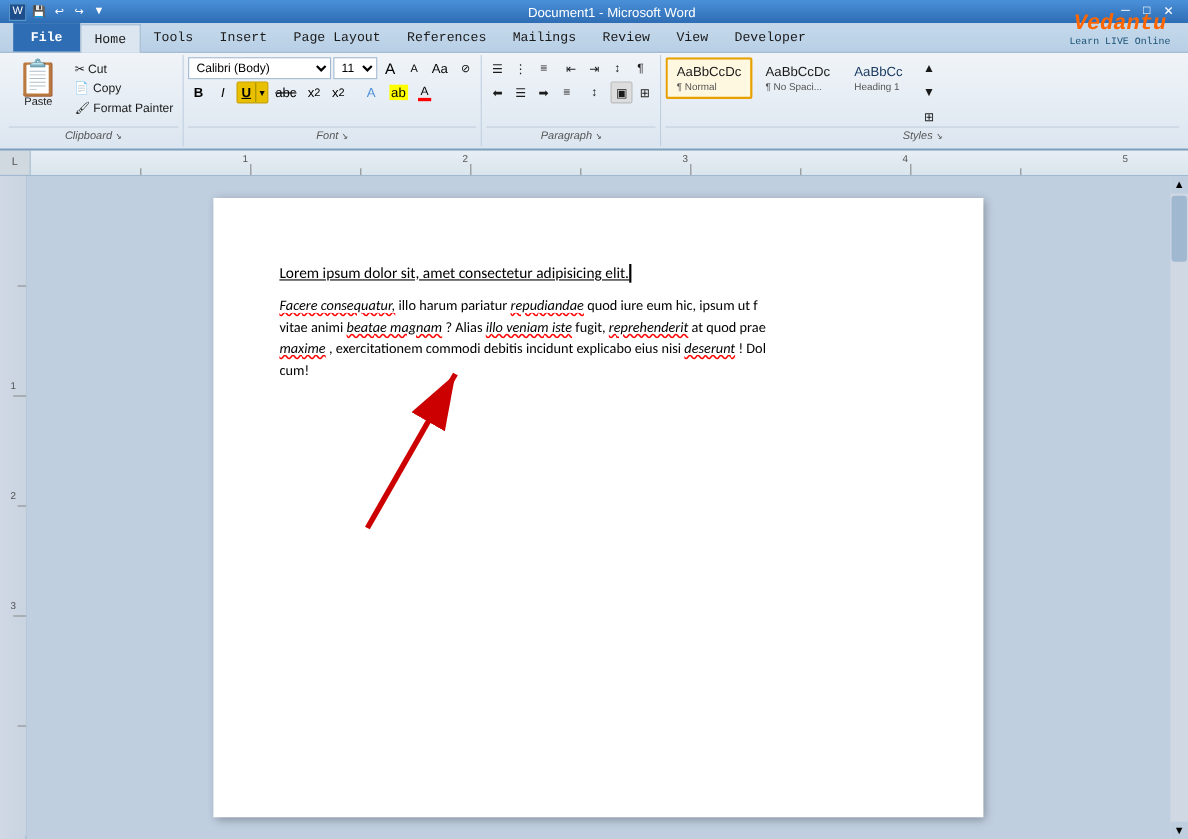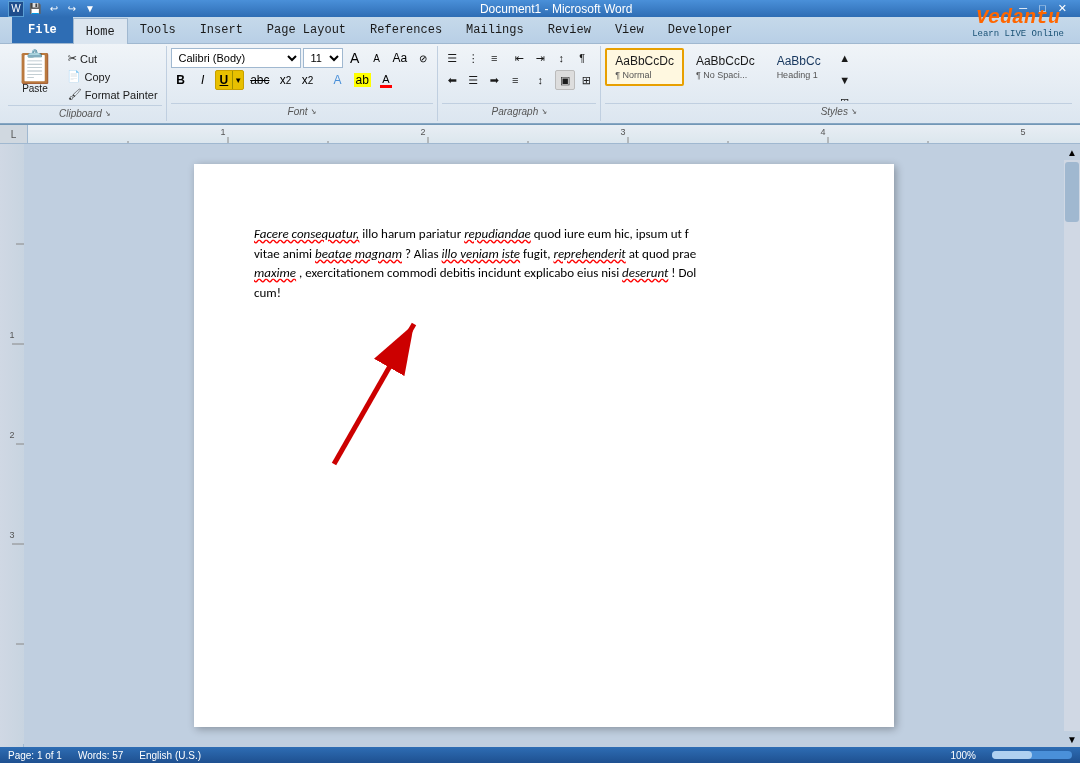--- a/index.html
+++ b/index.html
@@ -568,20 +568,23 @@
 
             <defs>
               <marker id="arrowhead" markerWidth="10" markerHeight="7" refX="10" refY="3.5" orient="auto">
                 <polygon points="0 0, 10 3.5, 0 7" fill="#cc0000"></polygon>
               </marker>
             </defs>
             <line x1="100" y1="160" x2="180" y2="20" stroke="#cc0000" stroke-width="5" marker-end="url(#arrowhead)"></line>
           </svg>
         </div>
 
+        <p class="doc-line1">
+          <span>Lorem ipsum dolor sit, amet consectetur adipisicing elit.</span><span class="doc-cursor"></span>
+        </p>
 
         <p class="doc-para">
           <span class="squiggly"> Facere consequatur,</span>
           <span> illo harum pariatur </span>
           <span class="squiggly">repudiandae</span>
           <span> quod iure eum hic,  ipsum ut f</span>
           <br>
           <span>vitae animi </span>
           <span class="squiggly">beatae magnam</span>
           <span>? Alias </span>
@@ -603,24 +606,14 @@
 
     <div class="vertical-scrollbar">
       <div style="background:#c0cfe0; width:16px; height:16px; display:flex; align-items:center; justify-content:center; cursor:pointer; font-size:10px;">▲</div>
       <div style="background:#a0b8d0; width:14px; height:60px; margin:2px auto; border-radius:3px; cursor:pointer;"></div>
       <div style="flex:1;"></div>
       <div style="background:#c0cfe0; width:16px; height:16px; display:flex; align-items:center; justify-content:center; cursor:pointer; font-size:10px;">▼</div>
     </div>
 
   </div>
 
-  <div style="height:20px; background:linear-gradient(to bottom, #2e6db4, #1e5090); display:flex; align-items:center; padding:0 8px; color:white; font-size:10px; gap:16px;">
-    <span>Page: 1 of 1</span>
-    <span>Words: 57</span>
-    <span>English (U.S.)</span>
-    <div style="flex:1;"></div>
-    <span>100%</span>
-    <div style="width:80px; height:8px; background:#4a90d9; border-radius:4px; cursor:pointer;">
-      <div style="width:50%; height:100%; background:#afd0f0; border-radius:4px;"></div>
-    </div>
-  </div>
 
 </div>
 
 </body></html>

